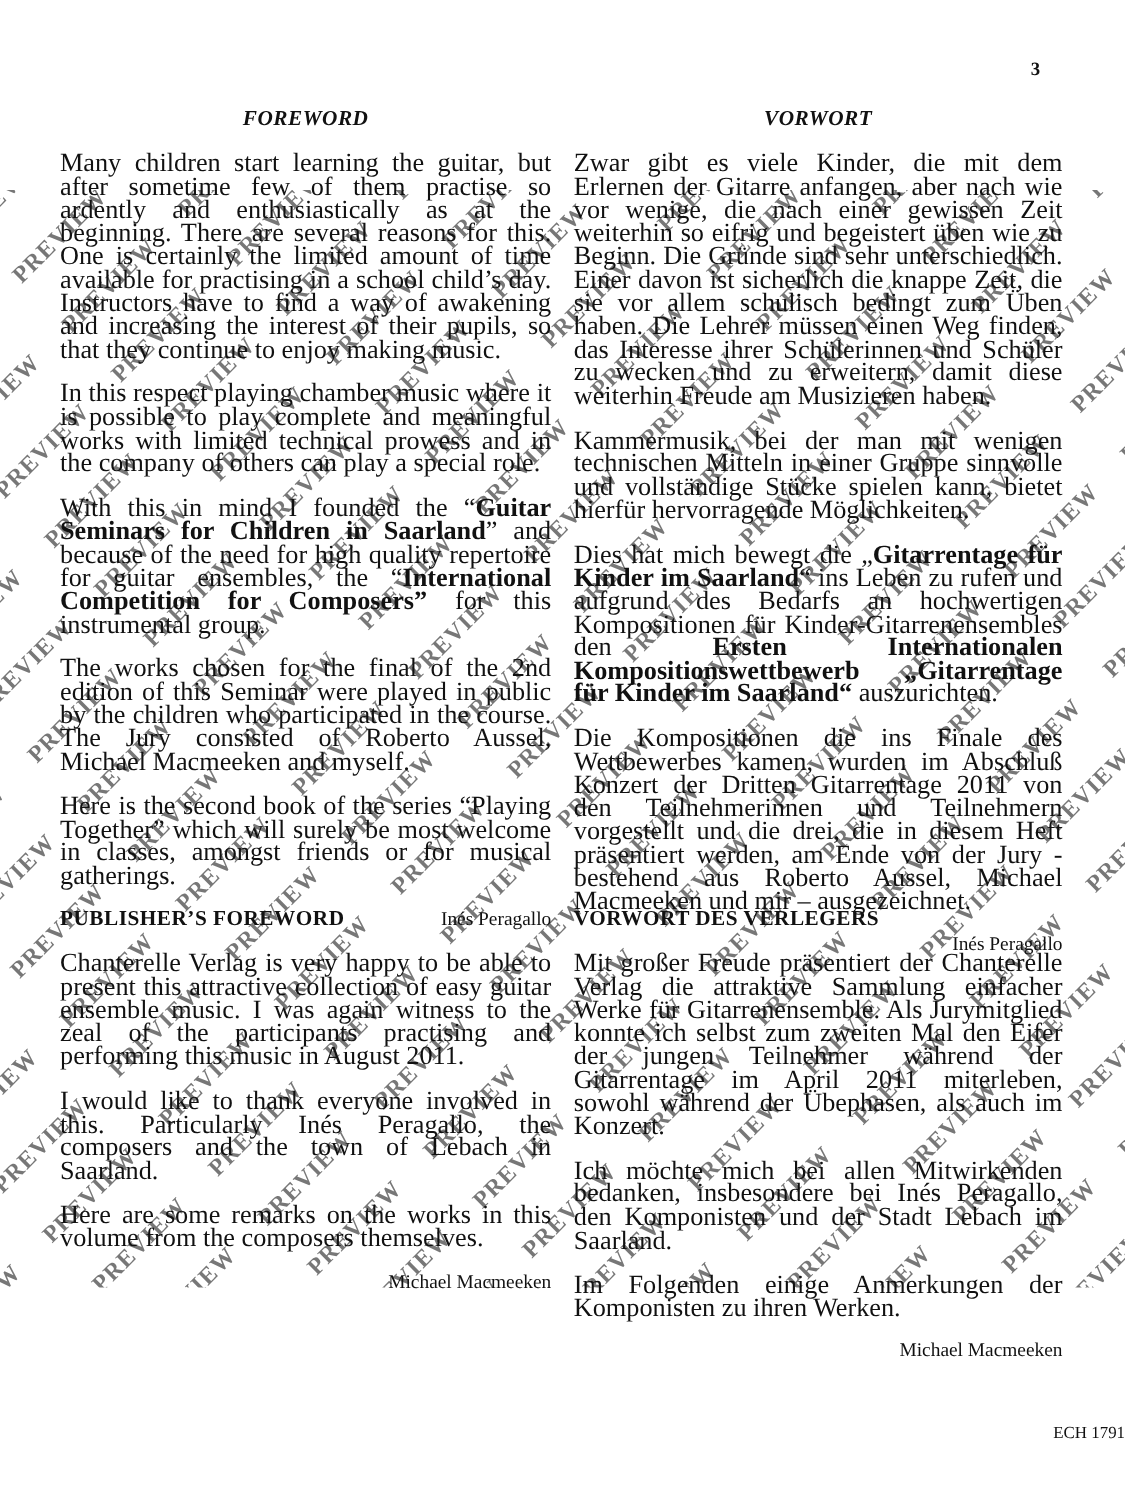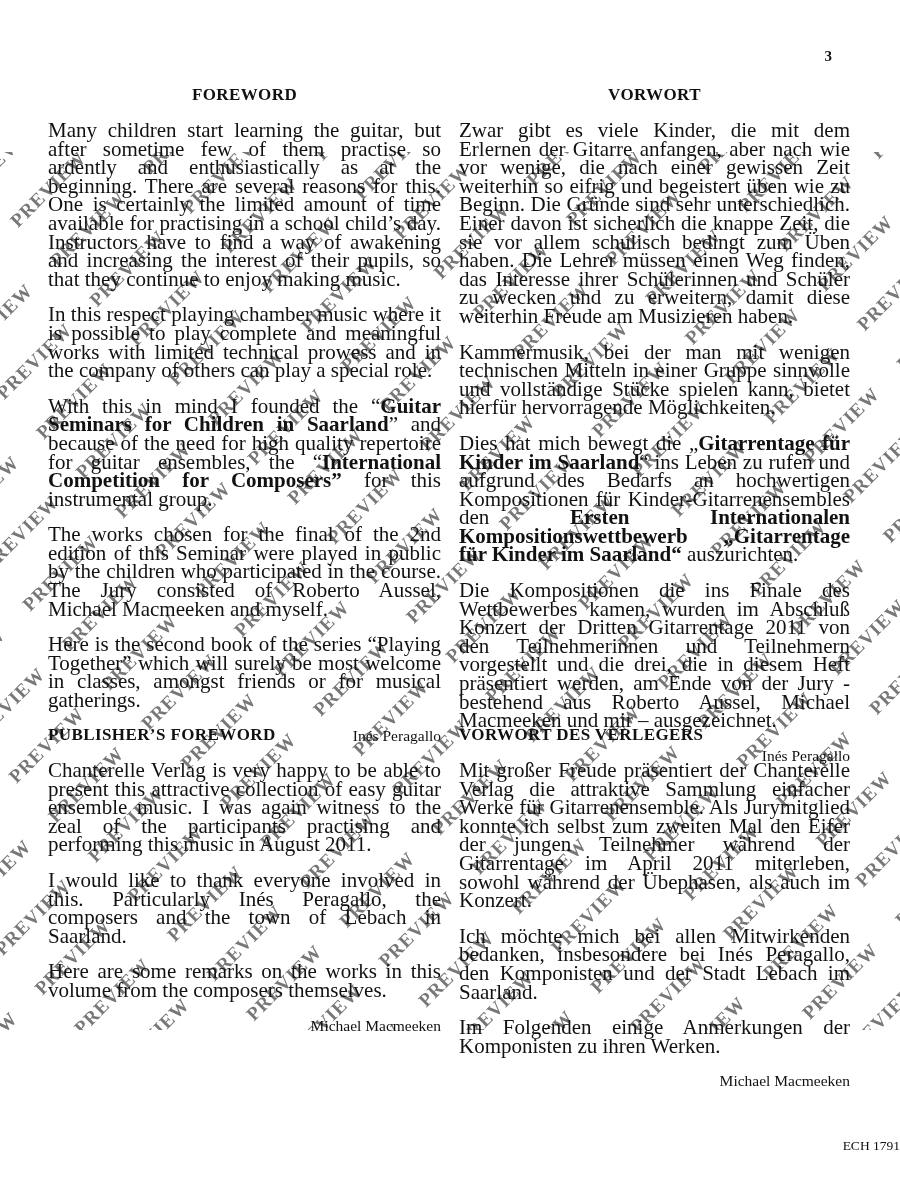--- a/index.html
+++ b/index.html
@@ -54,21 +54,21 @@
   .col-left  { left: 48px;  width: 393px; }
   .col-right { left: 459px; width: 391px; }
   .section-top { position: relative; }
   .section-bottom { position: absolute; top: 640px; left: 0; width: 100%; }
   .heading {
     font-size: 17px;
     font-weight: bold;
     letter-spacing: 0.4px;
     margin-bottom: 16px;
   }
-  .heading.center { text-align: center; }
+  .heading.center { text-align: center; font-style: italic; }
   .para {
     font-size: 21px;
     line-height: 18.6px;
     text-align: justify;
     margin-bottom: 17px;
   }
   .para b { font-weight: bold; }
   .signature {
     font-size: 15.5px;
     line-height: 18.6px;

